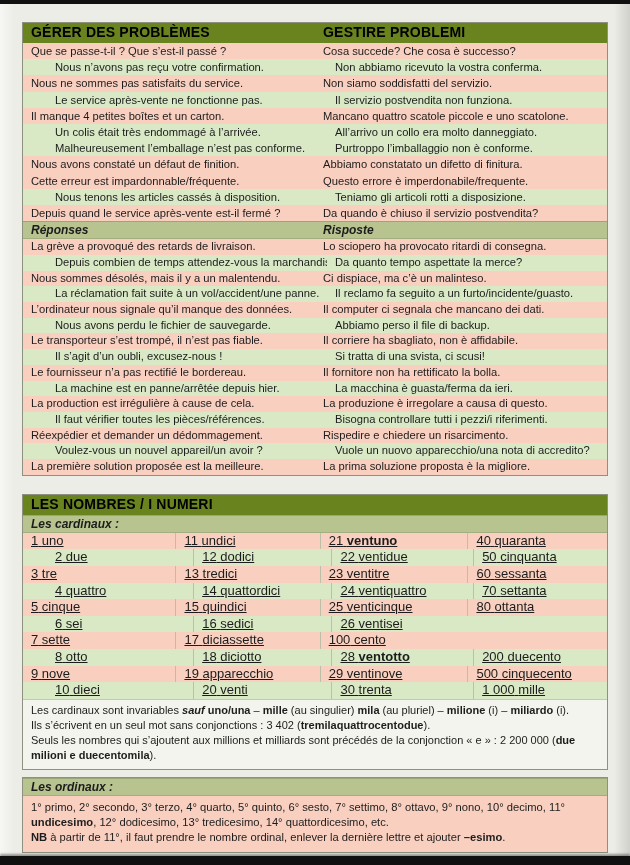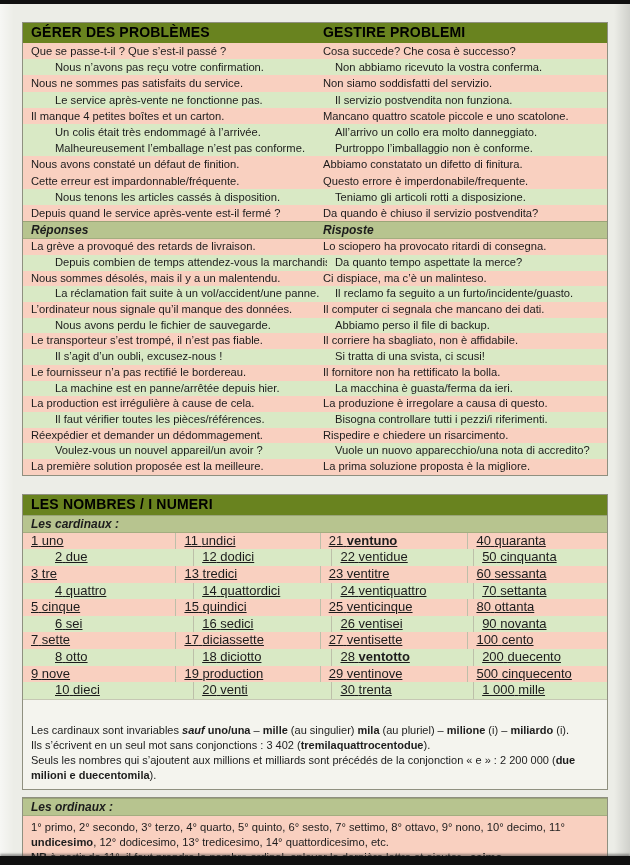--- a/index.html
+++ b/index.html
@@ -44,21 +44,21 @@
 
   .nrow{display:flex;font-size:13px;line-height:16.6px;text-decoration:underline;}
   .ncell{box-sizing:border-box;padding-left:8px;white-space:nowrap;overflow:hidden;}
   .ncell:nth-child(1){width:26.1%;}
   .ncell:nth-child(2){width:24.7%;}
   .ncell:nth-child(3){width:25.3%;}
   .ncell:nth-child(4){width:23.9%;}
   .ncell + .ncell{border-left:1px solid #bdbfa9;}
   .b{font-weight:bold;}
 
-  .notes{background:var(--notes_bg,#f4f4ee);padding:23px 8px 6px 8px;
+  .notes{background:var(--notes_bg,#f4f4ee);padding:3px 8px 6px 8px;
     font-size:11px;line-height:15px;border-top:1px solid #c6c7b4;}
   .notes p{margin:0;}
 
   .ord-content{background:var(--pink,#f9d0c0);padding:4px 8px 6px 8px;
     font-size:11.2px;line-height:15.3px;}
   .ord-content p{margin:0;}
 </style>
 </head>
 <body>
 
@@ -258,40 +258,38 @@
           <div class="ncell"><span class="num">5</span> <span class="wd">cinque</span></div>
           <div class="ncell"><span class="num">15</span> <span class="wd">quindici</span></div>
           <div class="ncell"><span class="num">25</span> <span class="wd">venticinque</span></div>
           <div class="ncell"><span class="num">80</span> <span class="wd">ottanta</span></div>
         </div>
 
         <div class="nrow alt">
           <div class="ncell"><span class="num">6</span> <span class="wd">sei</span></div>
           <div class="ncell"><span class="num">16</span> <span class="wd">sedici</span></div>
           <div class="ncell"><span class="num">26</span> <span class="wd">ventisei</span></div>
-          <div class="ncell"><span class="num">90</span> <span class="wd">novanta</span></div>
         </div>
 
         <div class="nrow base">
           <div class="ncell"><span class="num">7</span> <span class="wd">sette</span></div>
           <div class="ncell"><span class="num">17</span> <span class="wd">diciassette</span></div>
-          <div class="ncell"><span class="num">27</span> <span class="wd">ventisette</span></div>
           <div class="ncell"><span class="num">100</span> <span class="wd">cento</span></div>
         </div>
 
         <div class="nrow alt">
           <div class="ncell"><span class="num">8</span> <span class="wd">otto</span></div>
           <div class="ncell"><span class="num">18</span> <span class="wd">diciotto</span></div>
           <div class="ncell"><span class="num">28</span> <span class="wd b">ventotto</span></div>
           <div class="ncell"><span class="num">200</span> <span class="wd">duecento</span></div>
         </div>
 
         <div class="nrow base">
           <div class="ncell"><span class="num">9</span> <span class="wd">nove</span></div>
-          <div class="ncell"><span class="num">19</span> <span class="wd">production</span></div>
+          <div class="ncell"><span class="num">19</span> <span class="wd">apparecchio</span></div>
           <div class="ncell"><span class="num">29</span> <span class="wd">ventinove</span></div>
           <div class="ncell"><span class="num">500</span> <span class="wd">cinquecento</span></div>
         </div>
 
         <div class="nrow alt">
           <div class="ncell"><span class="num">10</span> <span class="wd">dieci</span></div>
           <div class="ncell"><span class="num">20</span> <span class="wd">venti</span></div>
           <div class="ncell"><span class="num">30</span> <span class="wd">trenta</span></div>
           <div class="ncell"><span class="num">1 000</span> <span class="wd">mille</span></div>
         </div>

